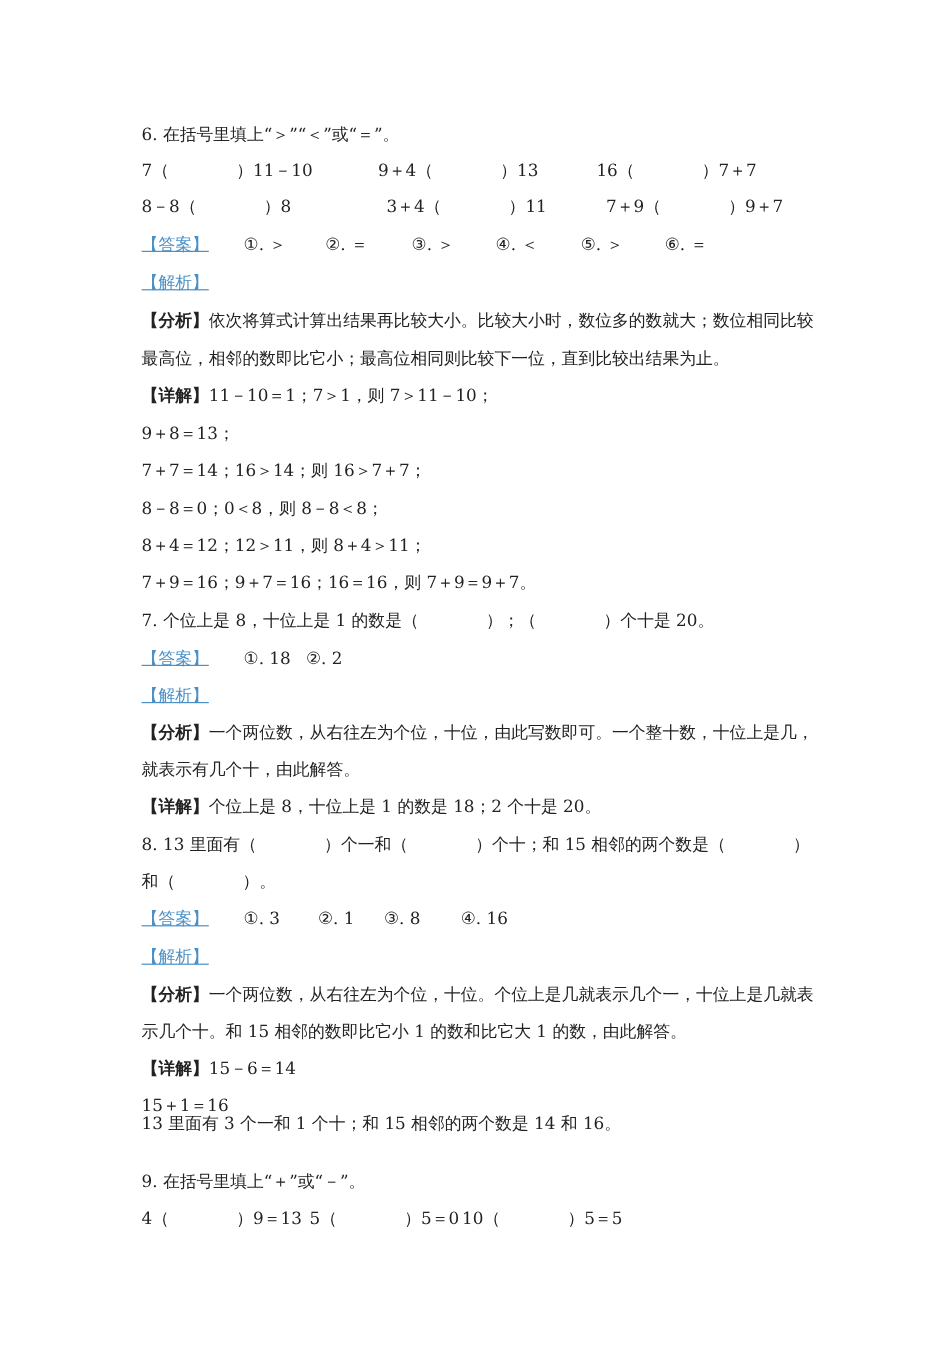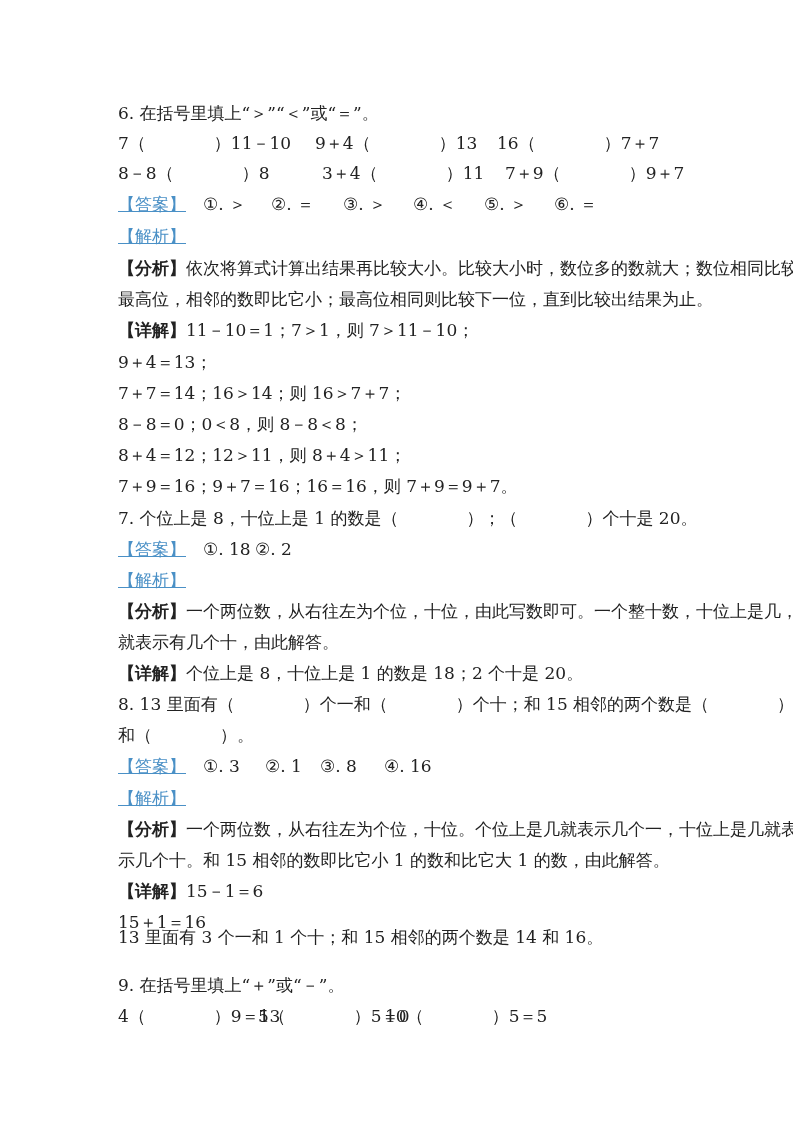--- a/index.html
+++ b/index.html
@@ -1,18 +1,18 @@
 <!DOCTYPE html>
 <html><head>
 <meta charset="utf-8">
 <style>
   html, body { margin: 0; padding: 0; background: #ffffff; }
   body { width: 793px; height: 1122px; position: relative; overflow: hidden;
          font-family: "DejaVu Serif", "Liberation Serif", serif; color: #222; }
-  .line { position: absolute; left: 118px; font-size: 17px; line-height: 18px; white-space: nowrap; }
+  .line { position: absolute; left: 118px; font-size: 14px; line-height: 18px; white-space: nowrap; }
   .blue { color: #4a90c6; text-decoration: underline; }
   .cell { position: absolute; white-space: nowrap; }
   .bold { font-weight: bold; }
 </style>
 </head>
 <body>
 
 <div class="line" style="top:104px">6. 在括号里填上“＞”“＜”或“＝”。</div>
 <div class="line" style="top:134px; left:0; width:793px;">
   <span class="cell" style="left:118px">7（　　　　）11－10</span>
@@ -34,21 +34,21 @@
   <span class="cell" style="left:554px">⑥. ＝</span>
 </div>
 <div class="line blue" style="top:227px">【解析】</div>
 <div class="line" style="top:259px">
   <span class="bold">【分析】</span><span>依次将算式计算出结果再比较大小。比较大小时，数位多的数就大；数位相同比较</span>
 </div>
 <div class="line" style="top:290px">最高位，相邻的数即比它小；最高位相同则比较下一位，直到比较出结果为止。</div>
 <div class="line" style="top:321px">
   <span class="bold">【详解】</span><span>11－10＝1；7＞1，则 7＞11－10；</span>
 </div>
-<div class="line" style="top:353px">9＋4＝13；</div>
+<div class="line" style="top:353px">9＋8＝13；</div>
 <div class="line" style="top:384px">7＋7＝14；16＞14；则 16＞7＋7；</div>
 <div class="line" style="top:415px">8－8＝0；0＜8，则 8－8＜8；</div>
 <div class="line" style="top:446px">8＋4＝12；12＞11，则 8＋4＞11；</div>
 <div class="line" style="top:477px">7＋9＝16；9＋7＝16；16＝16，则 7＋9＝9＋7。</div>
 
 <div class="line" style="top:509px">7. 个位上是 8，十位上是 1 的数是（　　　　）；（　　　　）个十是 20。</div>
 <div class="line" style="top:540px; left:0; width:793px;">
   <span class="cell blue" style="left:118px">【答案】</span>
   <span class="cell" style="left:203px">①. 18</span>
   <span class="cell" style="left:255px">②. 2</span>
@@ -70,21 +70,21 @@
   <span class="cell" style="left:265px">②. 1</span>
   <span class="cell" style="left:320px">③. 8</span>
   <span class="cell" style="left:384px">④. 16</span>
 </div>
 <div class="line blue" style="top:789px">【解析】</div>
 <div class="line" style="top:820px">
   <span class="bold">【分析】</span><span>一个两位数，从右往左为个位，十位。个位上是几就表示几个一，十位上是几就表</span>
 </div>
 <div class="line" style="top:851px">示几个十。和 15 相邻的数即比它小 1 的数和比它大 1 的数，由此解答。</div>
 <div class="line" style="top:882px">
-  <span class="bold">【详解】</span><span>15－1＝6</span>
+  <span class="bold">【详解】</span><span>15－6＝14</span>
 </div>
 <div class="line" style="top:913px">15＋1＝16</div>
 <div class="line" style="top:928px">13 里面有 3 个一和 1 个十；和 15 相邻的两个数是 14 和 16。</div>
 
 <div class="line" style="top:976px">9. 在括号里填上“＋”或“－”。</div>
 <div class="line" style="top:1007px; left:0; width:793px;">
   <span class="cell" style="left:118px">4（　　　　）9＝13</span>
   <span class="cell" style="left:258px">5（　　　　）5＝0</span>
   <span class="cell" style="left:385px">10（　　　　）5＝5</span>
 </div>

